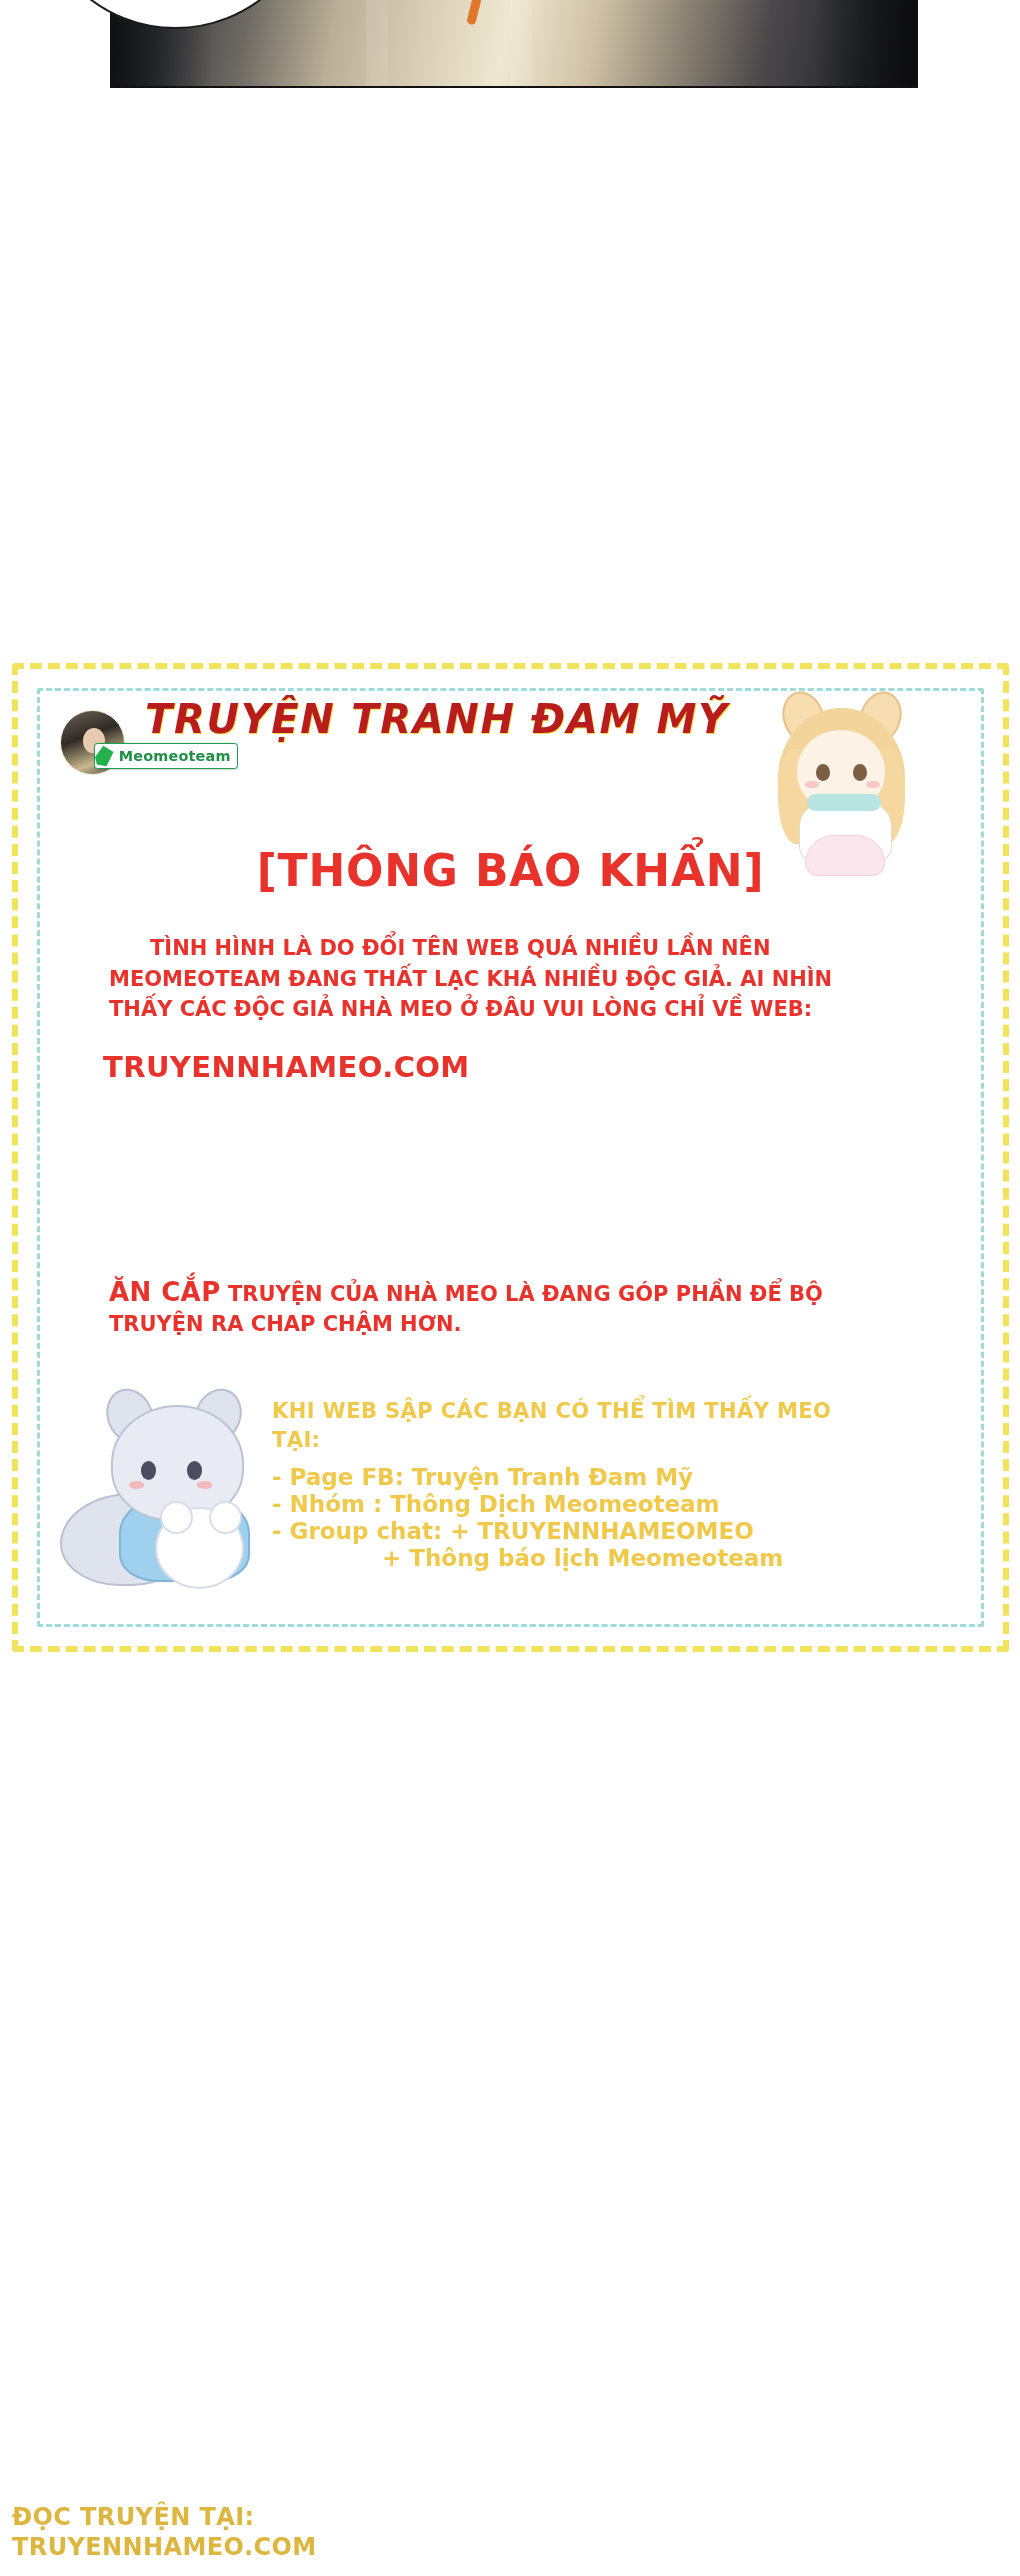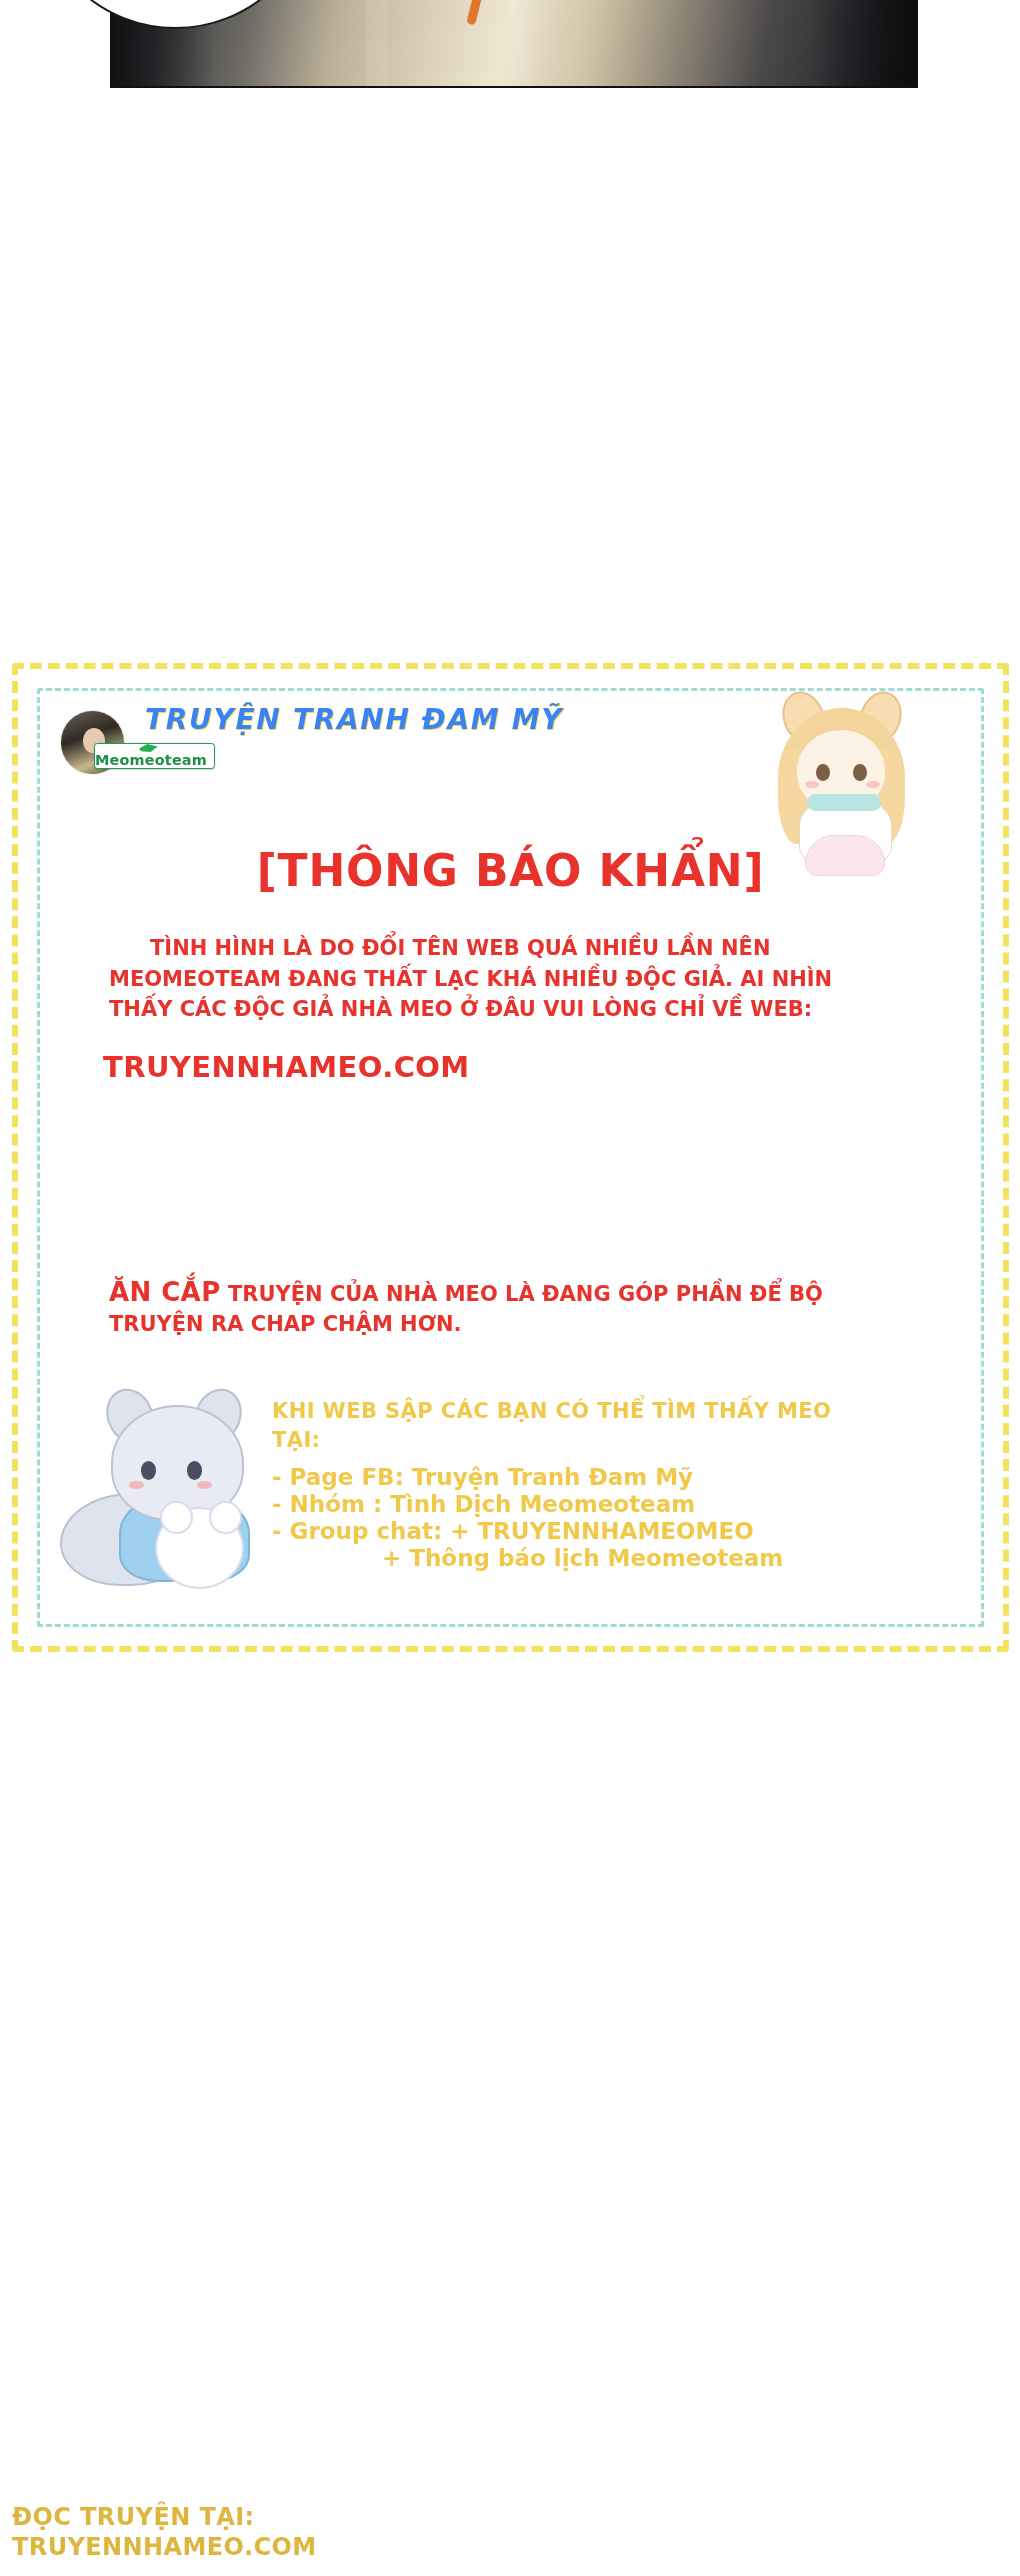--- a/index.html
+++ b/index.html
@@ -113,44 +113,43 @@
     position: absolute;
     left: 34px; top: 42px;
     display: flex;
     align-items: center;
     background: #ffffff;
     border: 1.7px solid #1aa053;
     border-radius: 3.4px;
     height: 24px;
     padding: 0 6.8px 0 0;
     box-shadow: 0 0.8px 1.7px rgba(0,0,0,0.18);
-    flex-direction: column;
   }
   .brand-badge .leaf {
     width: 18.6px; height: 20.3px;
     margin-right: 5.1px;
     background: #23b14d;
     clip-path: polygon(0 55%, 45% 0, 100% 30%, 62% 100%, 10% 92%);
   }
   .brand-badge .bname {
     font-family: "DejaVu Sans", sans-serif;
     font-size: 14.4px;
     font-weight: 700;
     color: #1f8f46;
     letter-spacing: 0.2px;
   }
   .brand-title {
     position: absolute;
     left: 85px; top: 0;
     font-family: "DejaVu Sans", sans-serif;
     font-style: italic;
     font-weight: 700;
-    font-size: 28px;
+    font-size: 40px;
     line-height: 37px;
-    color: #3b82f6;
+    color: #b91c1c;
     letter-spacing: 1.7px;
     text-shadow: 0.8px 0.8px 0 #ecd93f;
   }
 
   
   .chibi-girl {
     position: absolute;
     right: 76px; top: 17px;
     width: 169px; height: 195px;
   }
@@ -447,21 +446,21 @@
     <div class="cw-plush">
       <div class="cw-plush-ear l"></div>
       <div class="cw-plush-ear r"></div>
     </div>
   </div>
 
   <div class="info-block">
     <div class="info-title">Khi web sập các bạn có thể tìm thấy Meo tại:</div>
     <div class="info-list">
       <div>- Page FB: Truyện Tranh Đam Mỹ</div>
-      <div>- Nhóm : Tình Dịch Meomeoteam</div>
+      <div>- Nhóm : Thông Dịch Meomeoteam</div>
       <div>- Group chat: + TRUYENNHAMEOMEO</div>
       <div><span class="indent">+ Thông báo lịch Meomeoteam</span></div>
     </div>
   </div>
 </div>
 
 <div class="footer">
   <div>ĐỌC TRUYỆN TẠI:</div>
   <div>TRUYENNHAMEO.COM</div>
 </div>

